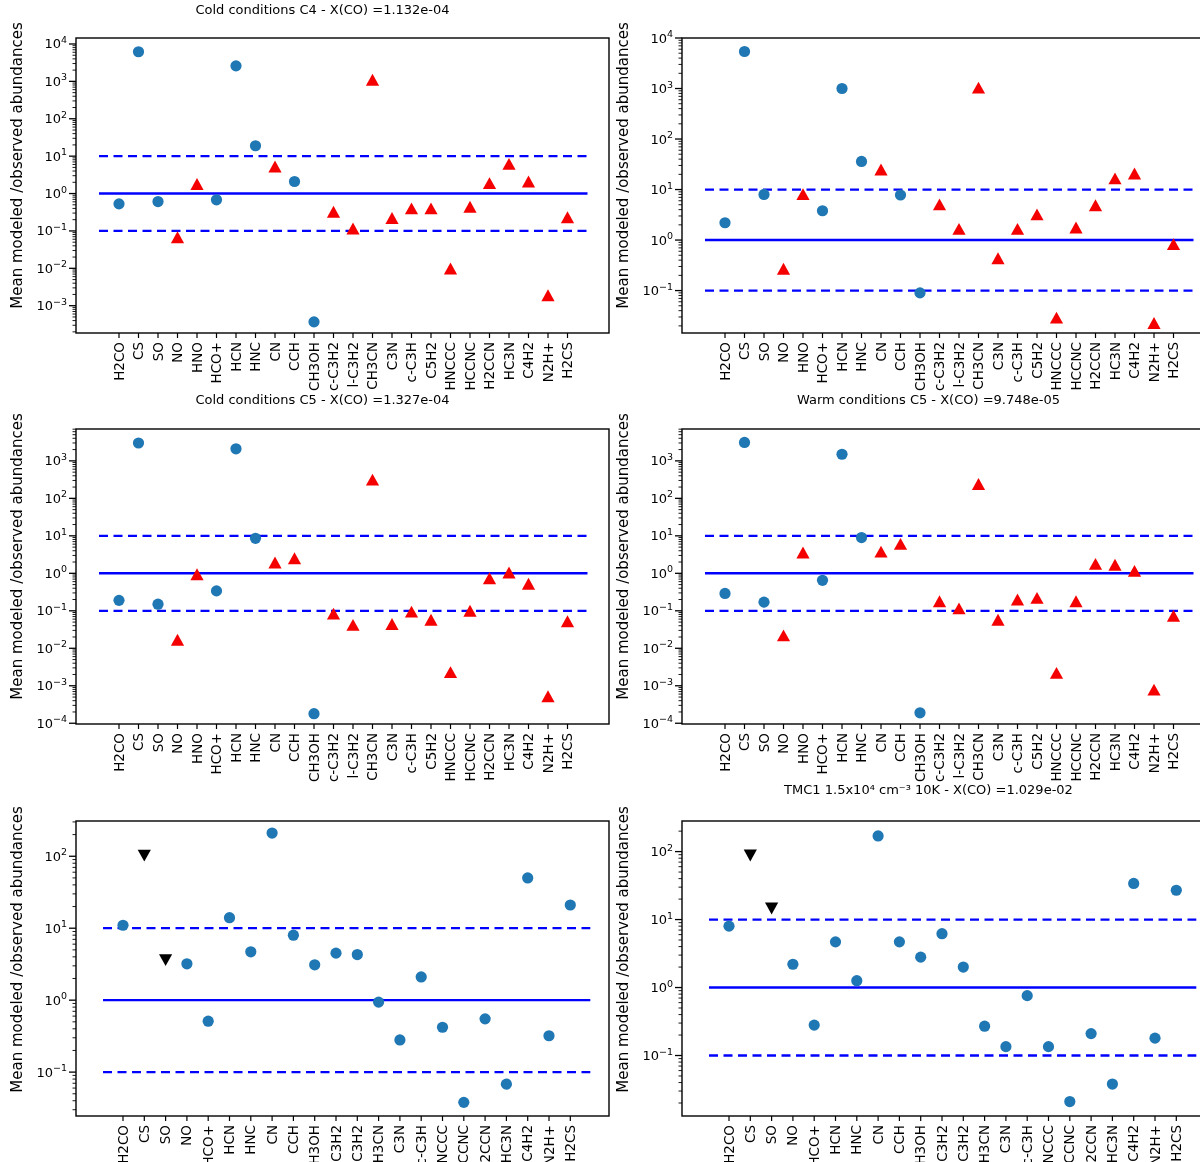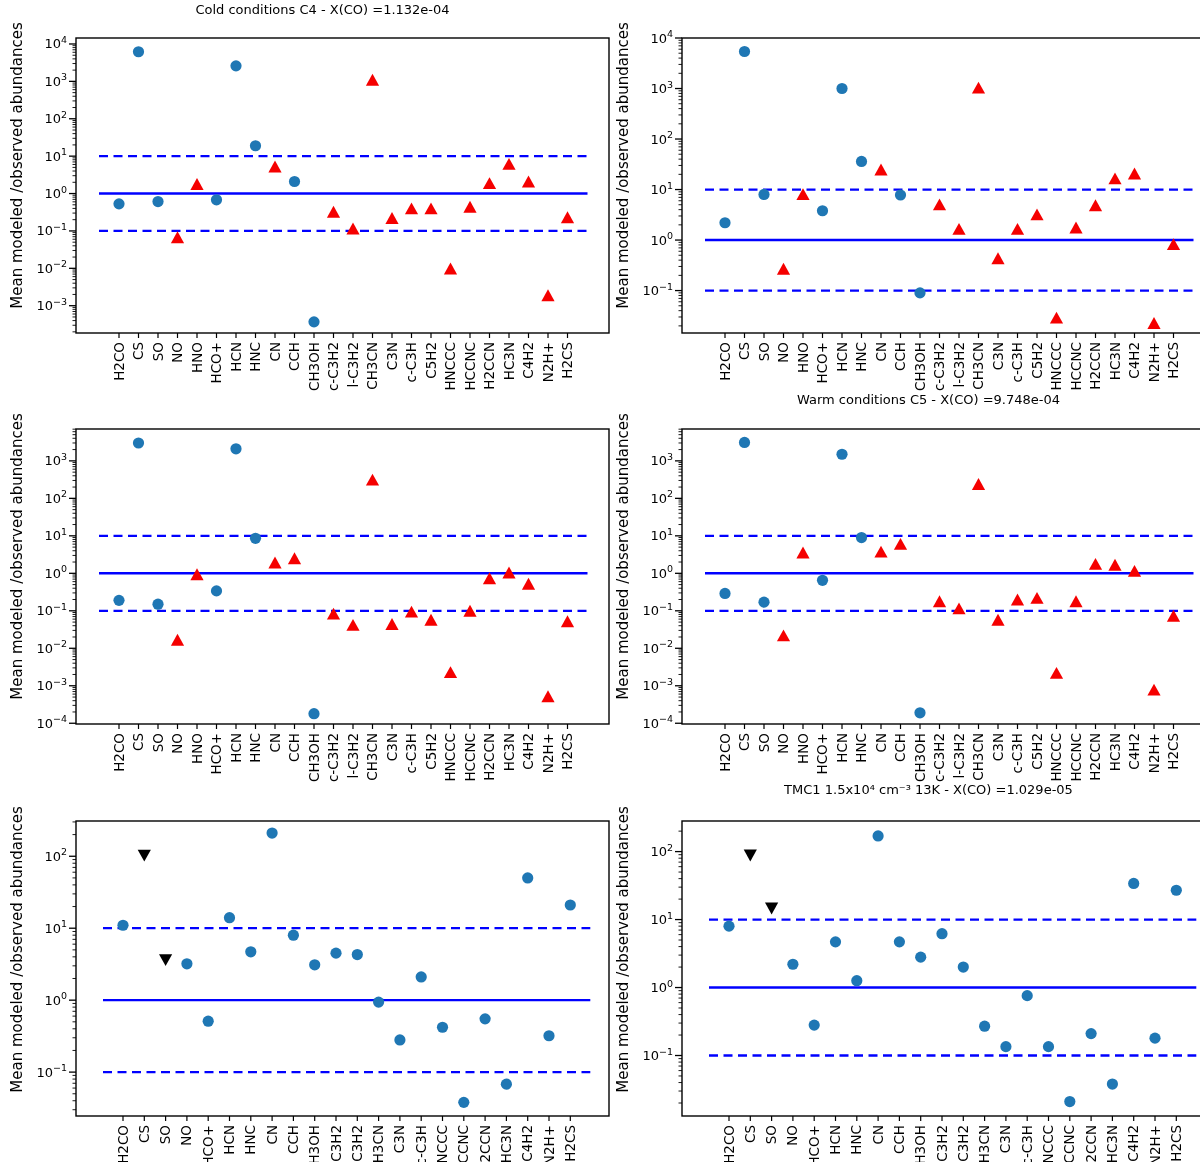--- a/index.html
+++ b/index.html
@@ -845,22 +845,23 @@
         <circle cx="428.5" cy="246.64551573593855" r="5.6" fill="#1f77b4"></circle>
         <circle cx="449.8" cy="301.5749557726944" r="5.6" fill="#1f77b4"></circle>
         <circle cx="471.1" cy="233.6026055422797" r="5.6" fill="#1f77b4"></circle>
         <circle cx="492.40000000000003" cy="284.0677048382583" r="5.6" fill="#1f77b4"></circle>
         <circle cx="513.7" cy="83.43403674482369" r="5.6" fill="#1f77b4"></circle>
         <circle cx="535" cy="238.15313617385362" r="5.6" fill="#1f77b4"></circle>
         <circle cx="556.3" cy="90.23909897997667" r="5.6" fill="#1f77b4"></circle>
       </svg></figure>
 
   <div class="panel-title" style="left:56px;top:1px;width:533px;">Cold conditions C4 - X(CO) =1.132e-04</div>
-  <div class="panel-title" style="left:662px;top:391px;width:533px;">Warm conditions C5 - X(CO) =9.748e-04</div>
-  <div class="panel-title" style="left:662px;top:781px;width:533px;">TMC1 1.5x10⁴ cm⁻³ 13K - X(CO) =1.029e-05</div>
+  <div class="panel-title" style="left:56px;top:391px;width:533px;">Cold conditions C5 - X(CO) =1.327e-04</div>
+  <div class="panel-title" style="left:662px;top:391px;width:533px;">Warm conditions C5 - X(CO) =9.748e-05</div>
+  <div class="panel-title" style="left:662px;top:781px;width:533px;">TMC1 1.5x10⁴ cm⁻³ 10K - X(CO) =1.029e-02</div>
 
   <div class="ylabel" style="left:8px;top:313px;width:295px;">Mean modeled /observed abundances</div>
   <div class="ylabel" style="left:614px;top:313px;width:295px;">Mean modeled /observed abundances</div>
   <div class="ylabel" style="left:8px;top:704px;width:295px;">Mean modeled /observed abundances</div>
   <div class="ylabel" style="left:614px;top:704px;width:295px;">Mean modeled /observed abundances</div>
   <div class="ylabel" style="left:8px;top:1097px;width:295px;">Mean modeled /observed abundances</div>
   <div class="ylabel" style="left:614px;top:1097px;width:295px;">Mean modeled /observed abundances</div>
 </div>
 
 </body></html>

